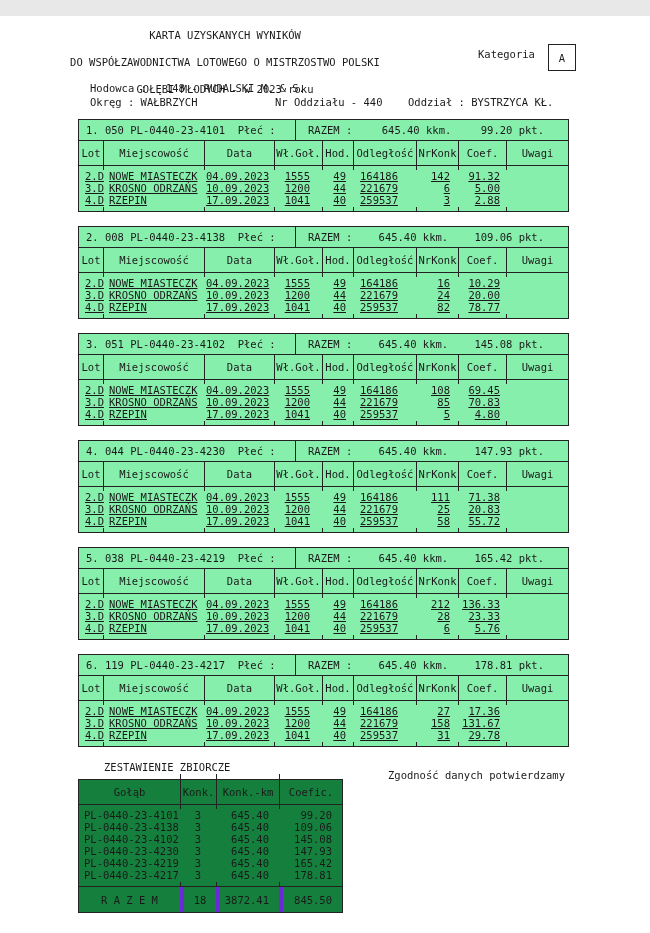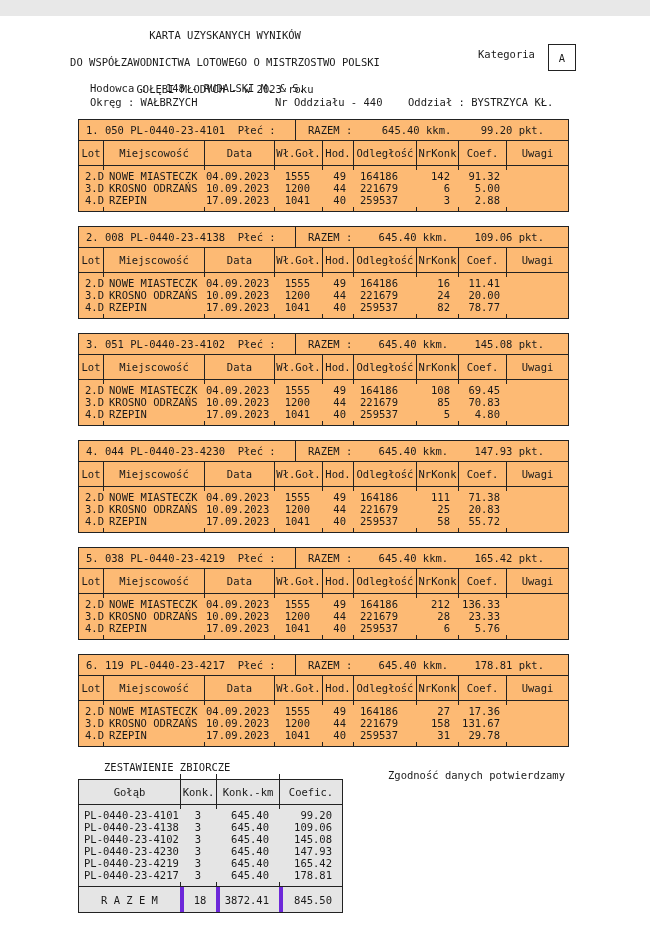--- a/index.html
+++ b/index.html
@@ -15,21 +15,21 @@
   .category-box{
     position:absolute;left:548px;top:28px;width:26px;height:25px;
     border:1px solid #222;display:flex;align-items:center;justify-content:center;
   }
   .breeder-line{position:absolute;left:90px;top:66px;white-space:pre;}
   .org-line{position:absolute;left:90px;top:80px;white-space:pre;display:flex;}
   .org-line .w1{width:185px;}
   .org-line .w2{width:133px;}
 
   
-  .bird-table{position:absolute;left:78px;width:491px;border:1px solid #222;background:#fdba74;box-sizing:border-box;}
+  .bird-table{position:absolute;left:78px;width:491px;border:1px solid #222;background:#86efac;box-sizing:border-box;}
   .bt-title{display:flex;border-bottom:1px solid #222;height:20px;align-items:stretch;}
   .bt-title-left{
     width:217px;box-sizing:border-box;border-right:1px solid #222;
     display:flex;align-items:center;padding-left:7px;white-space:pre;
   }
   .bt-title-right{flex:1;display:flex;align-items:center;justify-content:space-between;padding:0 24px 0 12px;white-space:pre;}
   .bt-head{
     display:grid;grid-template-columns:24px 101px 70px 48px 31px 63px 42px 48px 1fr;
     border-bottom:1px solid #222;height:24px;
   }
@@ -38,35 +38,35 @@
   .bt-data{
     position:relative;padding:4px 0 5px 0;
     background-image:
       linear-gradient(#222,#222),linear-gradient(#222,#222),linear-gradient(#222,#222),linear-gradient(#222,#222),
       linear-gradient(#222,#222),linear-gradient(#222,#222),linear-gradient(#222,#222),linear-gradient(#222,#222),
       linear-gradient(#222,#222),linear-gradient(#222,#222),linear-gradient(#222,#222),linear-gradient(#222,#222),
       linear-gradient(#222,#222),linear-gradient(#222,#222),linear-gradient(#222,#222),linear-gradient(#222,#222);
     background-position:
       24px 0,125px 0,195px 0,243px 0,274px 0,337px 0,379px 0,427px 0,
       24px 100%,125px 100%,195px 100%,243px 100%,274px 100%,337px 100%,379px 100%,427px 100%;
-    background-size:1px 4px;background-repeat:no-repeat;
+    background-size:1px 4px;background-repeat:no-repeat;text-decoration:underline;
   }
   .bt-row{display:grid;grid-template-columns:24px 101px 70px 48px 31px 63px 42px 48px 1fr;line-height:12px;}
   .c-lot{padding-left:6px;}
   .c-place{padding-left:6px;white-space:pre;}
   .c-date{padding-left:2px;}
   .c-wlgol{text-align:right;padding-right:12px;}
   .c-hod{text-align:right;padding-right:7px;}
   .c-odl{text-align:center;padding-right:11px;}
   .c-nrk{text-align:right;padding-right:8px;}
   .c-coef{text-align:right;padding-right:6px;}
 
   
   .sum-title{position:absolute;left:104px;top:745px;}
-  .sum-table{position:absolute;left:78px;top:763px;width:265px;border:1px solid #222;box-sizing:border-box;background:#e5e5e5;}
+  .sum-table{position:absolute;left:78px;top:763px;width:265px;border:1px solid #222;box-sizing:border-box;background:#15803d;}
   .sum-head{display:grid;grid-template-columns:101px 36px 63px 1fr;height:24px;border-bottom:1px solid #222;}
   .sum-head > div{display:flex;align-items:center;justify-content:center;height:100%;position:relative;}
   .sum-head > div + div{border-left:1px solid #222;}
   .sum-head > div + div::before{
     content:"";position:absolute;left:-1px;top:-6px;width:1px;height:5px;background:#222;
   }
   .sum-data{
     padding:4px 0 5px 0;
     background-image:
       linear-gradient(#222,#222),linear-gradient(#222,#222),linear-gradient(#222,#222),
@@ -191,21 +191,21 @@
     </div>
     <div class="bt-data">
       <div class="bt-row">
         <div class="c-lot">2.D</div>
         <div class="c-place">NOWE MIASTECZK</div>
         <div class="c-date">04.09.2023</div>
         <div class="c-wlgol">1555</div>
         <div class="c-hod">49</div>
         <div class="c-odl">164186</div>
         <div class="c-nrk">16</div>
-        <div class="c-coef">11.41</div>
+        <div class="c-coef">10.29</div>
         <div class="c-uwagi"></div>
       </div>
       <div class="bt-row">
         <div class="c-lot">3.D</div>
         <div class="c-place">KROSNO ODRZAŃS</div>
         <div class="c-date">10.09.2023</div>
         <div class="c-wlgol">1200</div>
         <div class="c-hod">44</div>
         <div class="c-odl">221679</div>
         <div class="c-nrk">24</div>

